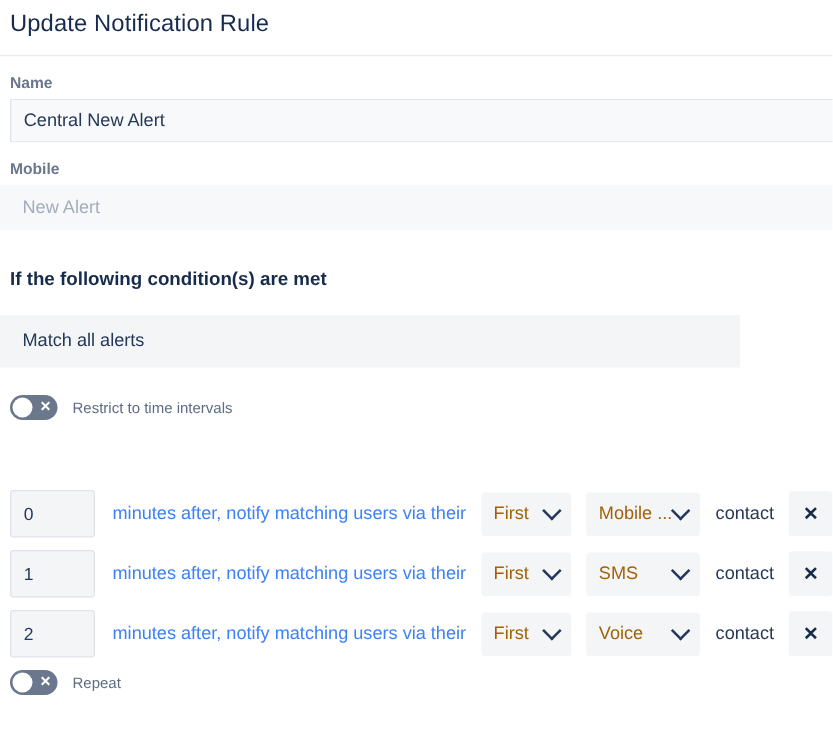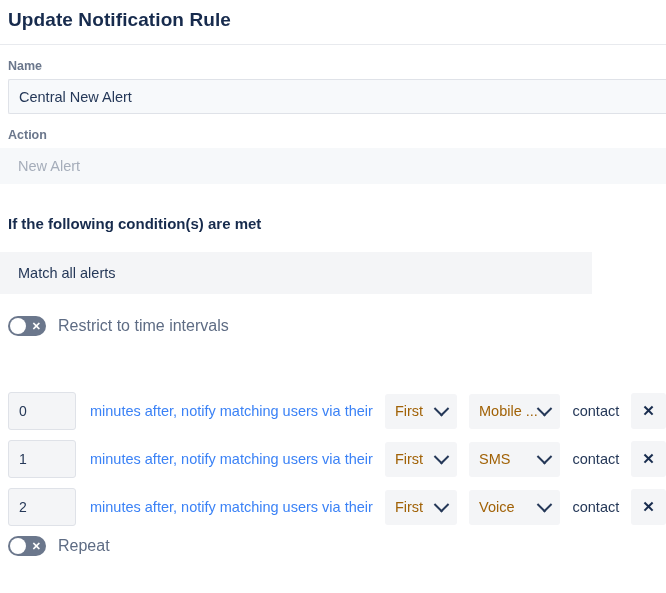--- a/index.html
+++ b/index.html
@@ -18,21 +18,21 @@
 
   .page {
     position: relative;
     width: 666px;
     height: 593px;
   }
 
   
   .page-title {
     font-size: 19px;
-    font-weight: bold;
+    font-weight: normal;
     color: #172b4d;
     letter-spacing: 0.1px;
     padding: 6px 0 0 8px;
     margin: 0;
     line-height: 28px;
   }
   .title-divider {
     height: 1px;
     background: #e8eaee;
     margin-top: 10px;
@@ -128,21 +128,21 @@
   }
   .toggle .mark {
     position: absolute;
     right: 5px;
     color: #ffffff;
     font-size: 11px;
     font-weight: bold;
     line-height: 20px;
   }
   .toggle-label {
-    font-size: 16px;
+    font-size: 12px;
     color: #5e6c84;
     margin-left: 12px;
   }
 
   
   .add-link {
     display: inline-flex;
     align-items: center;
     margin-left: 8px;
     color: #0052cc;
@@ -267,21 +267,21 @@
   <div class="title-divider"></div>
 
   
   <div class="field-block">
     <div class="field-label">Name</div>
     <input class="text-input" type="text" value="Central New Alert" style="">
   </div>
 
   
   <div class="field-block">
-    <div class="field-label">Action</div>
+    <div class="field-label">Mobile</div>
     <div class="readonly-input">New Alert</div>
   </div>
 
   <div class="spacer-30"></div>
 
   
   <div class="section-heading">If the following condition(s) are met</div>
   <div class="spacer-18"></div>
   <div class="condition-panel">Match all alerts</div>
 

